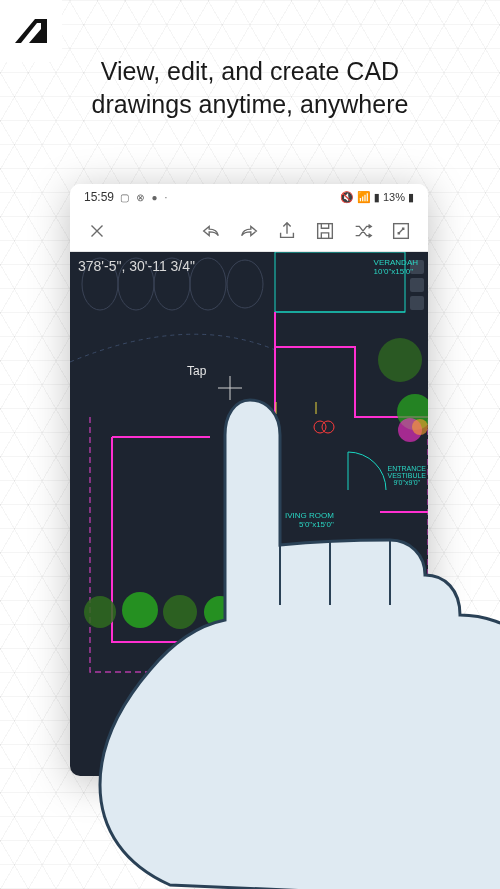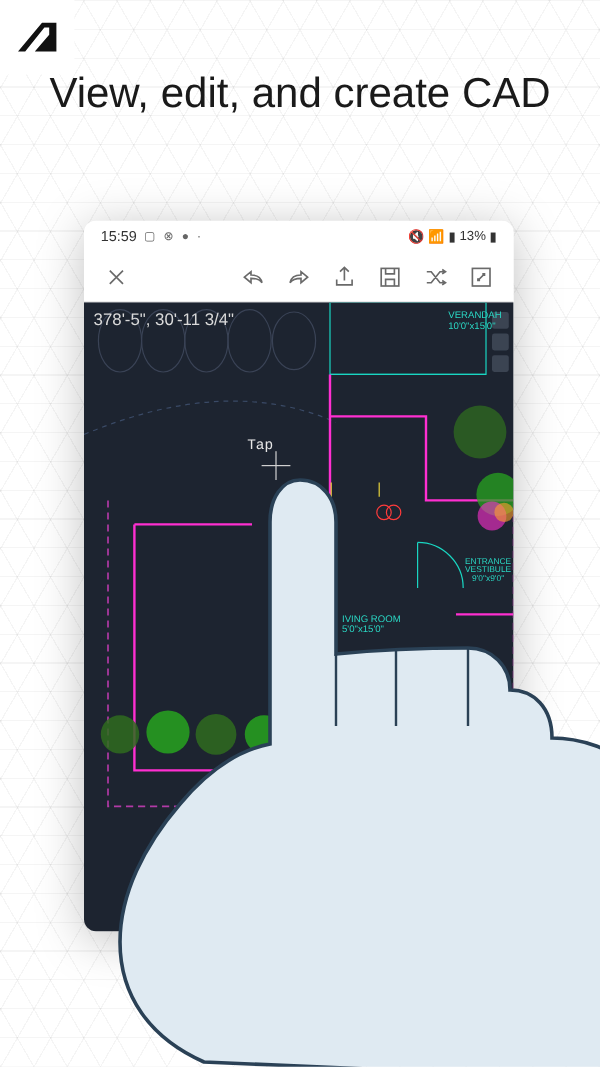--- a/index.html
+++ b/index.html
@@ -32,21 +32,21 @@
   justify-content: center;
   z-index: 2;
 }
 .logo-badge svg { width: 40px; height: 40px; }
 
 .headline {
   position: absolute;
   top: 55px;
   left: 0; right: 0;
   text-align: center;
-  font-size: 35px;
+  font-size: 25px;
   font-weight: 400;
   color: #1a1a1a;
   line-height: 1.3;
   z-index: 2;
   padding: 0 20px;
 }
 
 .phone {
   position: absolute;
   top: 184px;
@@ -101,22 +101,22 @@
 }
 .coords {
   position: absolute;
   top: 6px; left: 8px;
   color: #d9d9d9;
   font-size: 14px;
   z-index: 4;
 }
 .verandah-label { position: absolute; top: 6px; right: 10px; color: #2ad6c3; font-size: 8px; z-index: 3; }
 .entrance-label { position: absolute; top: 213px; right: 2px; color: #2ad6c3; font-size: 7px; text-align: center; z-index: 3; }
-.living-label   { position: absolute; top: 259px; left: 215px; color: #2ad6c3; font-size: 8px; text-align: left; z-index: 3; }
-.tap-label { position: absolute; top: 112px; left: 136px; color: #e6e6e6; font-size: 12px; z-index: 4; font-family: Liberation Mono, monospace; }
+.living-label   { position: absolute; top: 259px; left: 215px; color: #2ad6c3; font-size: 8px; text-align: right; z-index: 3; }
+.tap-label { position: absolute; top: 112px; left: 117px; color: #e6e6e6; font-size: 12px; z-index: 4; }
 .crosshair { position: absolute; top: 124px; left: 148px; width: 24px; height: 24px; z-index: 4; }
 .crosshair:before,.crosshair:after { content:""; position:absolute; background:#d0d0d0; }
 .crosshair:before { left:50%; top:0; width:1px; height:100%; transform:translateX(-0.5px); }
 .crosshair:after  { top:50%; left:0; height:1px; width:100%; transform:translateY(-0.5px); }
 
 .side-btns { position:absolute; top:8px; right:2px; width:16px; z-index:3; display:flex; flex-direction:column; gap:4px; }
 .side-btns div { width:14px; height:14px; background:rgba(90,100,115,0.5); border-radius:2px; }
 
 .command-area {
   padding: 10px 12px 18px;
@@ -143,20 +143,21 @@
 <div class="bg-pattern"></div>
 
 <div class="logo-badge">
   <svg viewBox="0 0 40 40">
     <path d="M4 32 L24 8 L36 8 L36 32 L18 32 L30 18 L30 12 L26 12 L10 32 Z" fill="#111"></path>
   </svg>
 </div>
 
 <div class="headline">
   <span>View, edit, and create CAD</span><br>
+  <span>drawings anytime, anywhere</span>
 </div>
 
 <div class="phone">
 
   <div class="status-bar">
     <div class="status-left">
       <span>15:59</span>
       <span style="letter-spacing:2px;color:#666;font-size:10px;">▢ ⊗ ● ·</span>
     </div>
     <div class="status-right">

